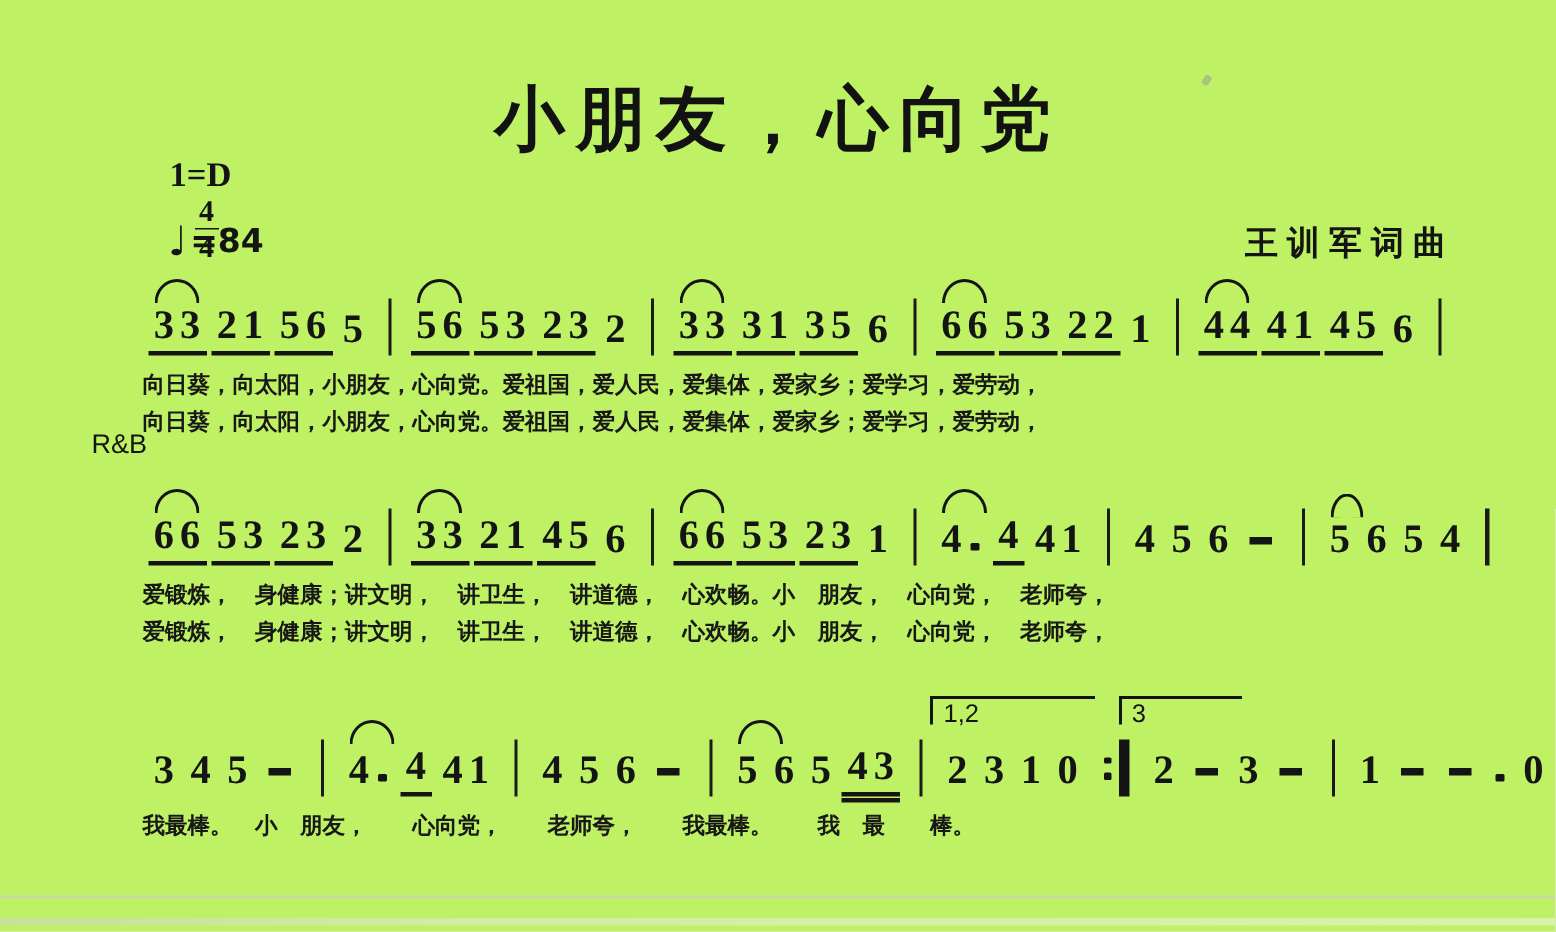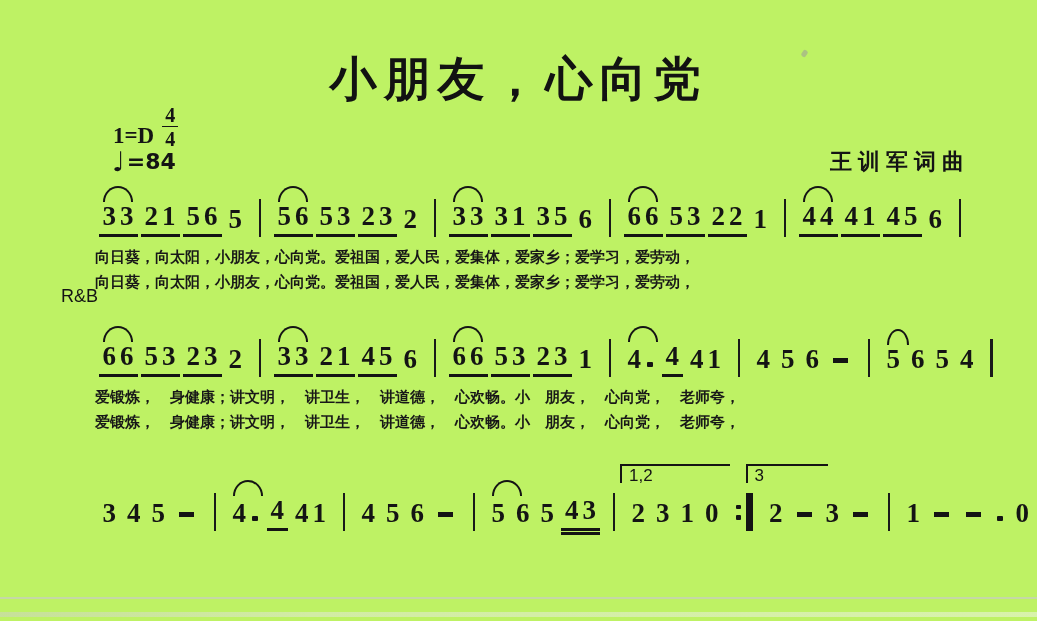--- a/index.html
+++ b/index.html
@@ -15,22 +15,22 @@
 
   
   .title{
     position:absolute;top:48px;left:0;width:100%;
     text-align:center;
     font-size:47px;font-weight:900;letter-spacing:7px;
     color:#121212;
   }
   .keyblock{
     position:absolute;top:104px;left:113px;
-    display:flex;align-items:flex-end;
-    font-size:23px;font-weight:700;
+    display:flex;align-items:center;
+    font-size:23px;font-weight:700;flex-direction:column;
   }
   .meter{
     display:inline-flex;flex-direction:column;align-items:center;
     margin-left:8px;font-size:20px;line-height:1;font-weight:700;
   }
   .meter .num{padding:1px 3px;}
   .meter .den{border-top:1.8px solid #141414;padding:2px 3px 0;}
   .tempoblock{
     position:absolute;top:148px;left:112px;
     font-size:22px;font-weight:700;display:flex;align-items:center;
@@ -465,19 +465,20 @@
               <span class="note dash"></span>
             </span>
             <span class="group">
               <span class="note dot"></span>
             </span>
             <span class="group">
               <span class="note">0</span>
             </span>
           </div>
         </div>
+        <div class="lyric-row">我最棒。　小　朋友，　　心向党，　　老师夸，　　我最棒。　　我　最　　棒。</div>
       </div>
     </div>
 
   <div class="speck"></div>
   <div class="scanline"></div>
   <div class="scansmudge"></div>
 </div>
 
 </body></html>

